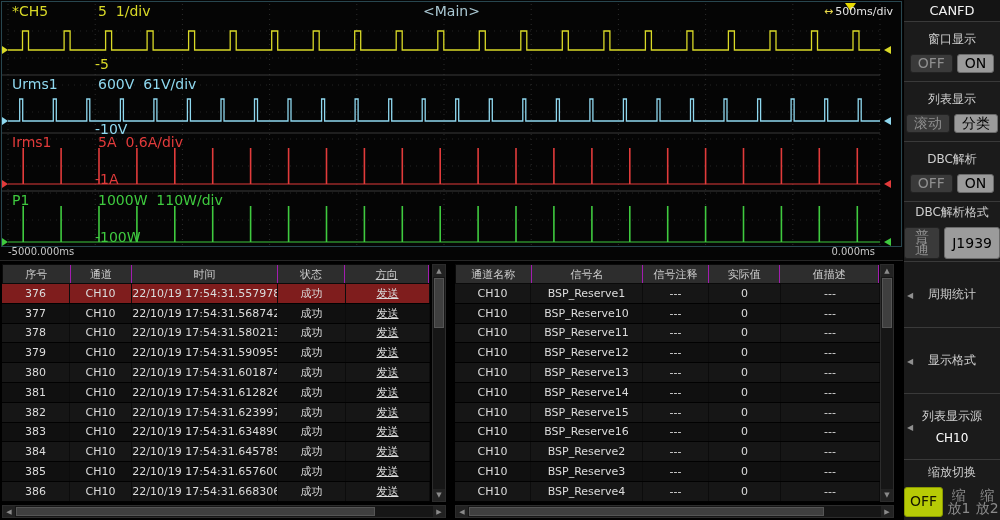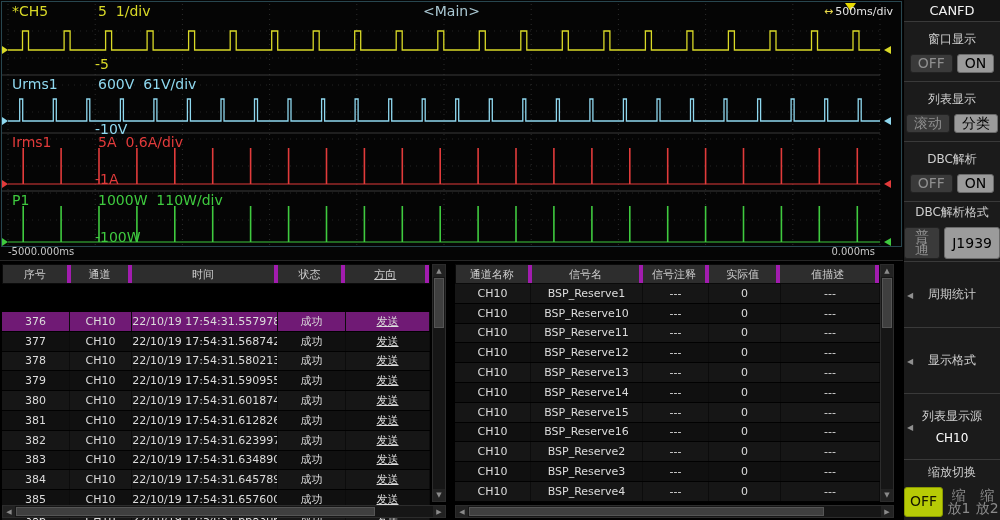--- a/index.html
+++ b/index.html
@@ -20,24 +20,24 @@
   
   #tables{position:absolute;left:0;top:260px;width:903px;height:260px;background:#000;border-top:1px solid #262626;box-sizing:border-box;}
   .tablewrap{position:absolute;top:3px;height:254px;}
   #ltable{left:2px;width:444px;}
   #rtable{left:455px;width:439px;}
   .dtable{position:absolute;left:0;top:0;}
   #ltable .dtable{width:428px;}
   #rtable .dtable{width:425px;}
   .t-head{display:flex;height:20px;background:#2d2d2d;border:1px solid #0a0a0a;box-sizing:border-box;}
   .th{display:flex;align-items:center;justify-content:center;color:#cdcdcd;font-size:11px;
-      border-right:4px solid #a21caf;box-sizing:border-box;overflow:hidden;white-space:nowrap;}
+      border-right:1px solid #a21caf;box-sizing:border-box;overflow:hidden;white-space:nowrap;}
   .t-body .tr{display:flex;height:19.8px;background:#161616;border-bottom:1px solid #010101;box-sizing:border-box;}
   .t-body .tr:nth-child(even){background:#101010;}
-  .t-body .tr.selected{background:#701a75;margin-top:28px;}
+  .t-body .tr.selected{background:#7f1d1d;}
   .td{display:flex;align-items:center;justify-content:center;color:#dcdcdc;font-size:11px;
       border-right:1px solid #0c0c0c;box-sizing:border-box;overflow:hidden;white-space:nowrap;}
   
   .left-cols .th:nth-child(1),.left-cols .td:nth-child(1){width:68px;}
   .left-cols .th:nth-child(2),.left-cols .td:nth-child(2){width:62px;}
   .left-cols .th:nth-child(3),.left-cols .td:nth-child(3){width:146px;}
   .left-cols .th:nth-child(4),.left-cols .td:nth-child(4){width:68px;}
   .left-cols .th:nth-child(5),.left-cols .td:nth-child(5){width:84px;text-decoration:underline;}
   .right-cols .th:nth-child(1),.right-cols .td:nth-child(1){width:76px;}
   .right-cols .th:nth-child(2),.right-cols .td:nth-child(2){width:112px;}

